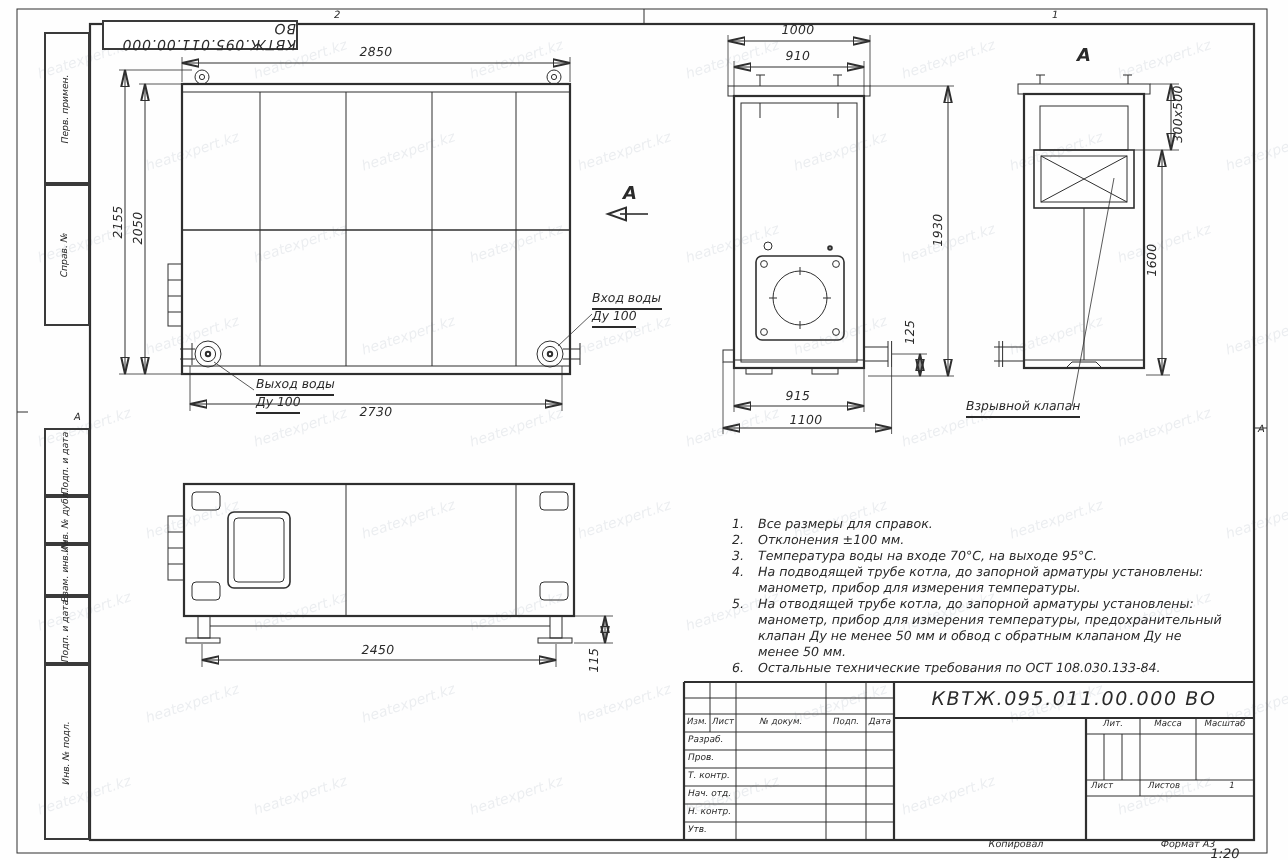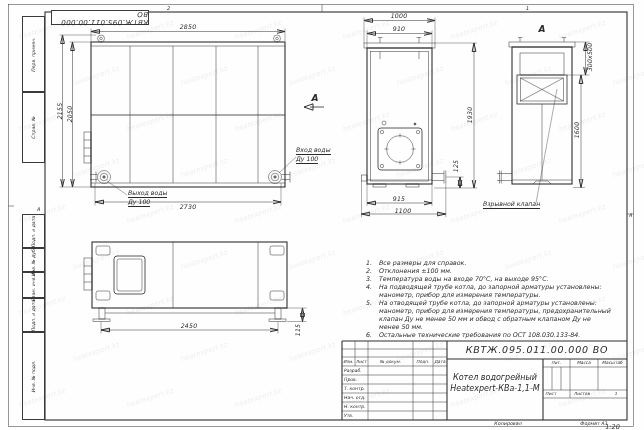--- a/index.html
+++ b/index.html
@@ -403,24 +403,20 @@
 
   <div class="sig" style="top:368px;">Разраб.</div>
   <div class="sig" style="top:377px;">Пров.</div>
   <div class="sig" style="top:386px;">Т. контр.</div>
   <div class="sig" style="top:395px;">Нач. отд.</div>
   <div class="sig" style="top:404px;">Н. контр.</div>
   <div class="sig" style="top:413px;">Утв.</div>
 
   <div class="t c docnum" style="left:537px;top:350px;">КВТЖ.095.011.00.000 ВО</div>
 
-  <div class="t pname" style="left:447px;top:372px;width:96px;white-space:normal;">
-    <span style="display:block;">Котел водогрейный</span>
-    <span style="display:block;">Heatexpert-КВа-1,1-М</span>
-  </div>
 
   <div class="t c tb" style="left:556.5px;top:363px;">Лит.</div>
   <div class="t c tb" style="left:584px;top:363px;">Масса</div>
   <div class="t c tb" style="left:612.5px;top:363px;">Масштаб</div>
   <div class="t c" style="left:612.5px;top:378.5px;font-size:6.5px;margin-top:48px;">1:20</div>
   <div class="t c tb" style="left:551px;top:394px;">Лист</div>
   <div class="t c tb" style="left:582px;top:394px;">Листов</div>
   <div class="t c tb" style="left:616px;top:394px;">1</div>
 
 

